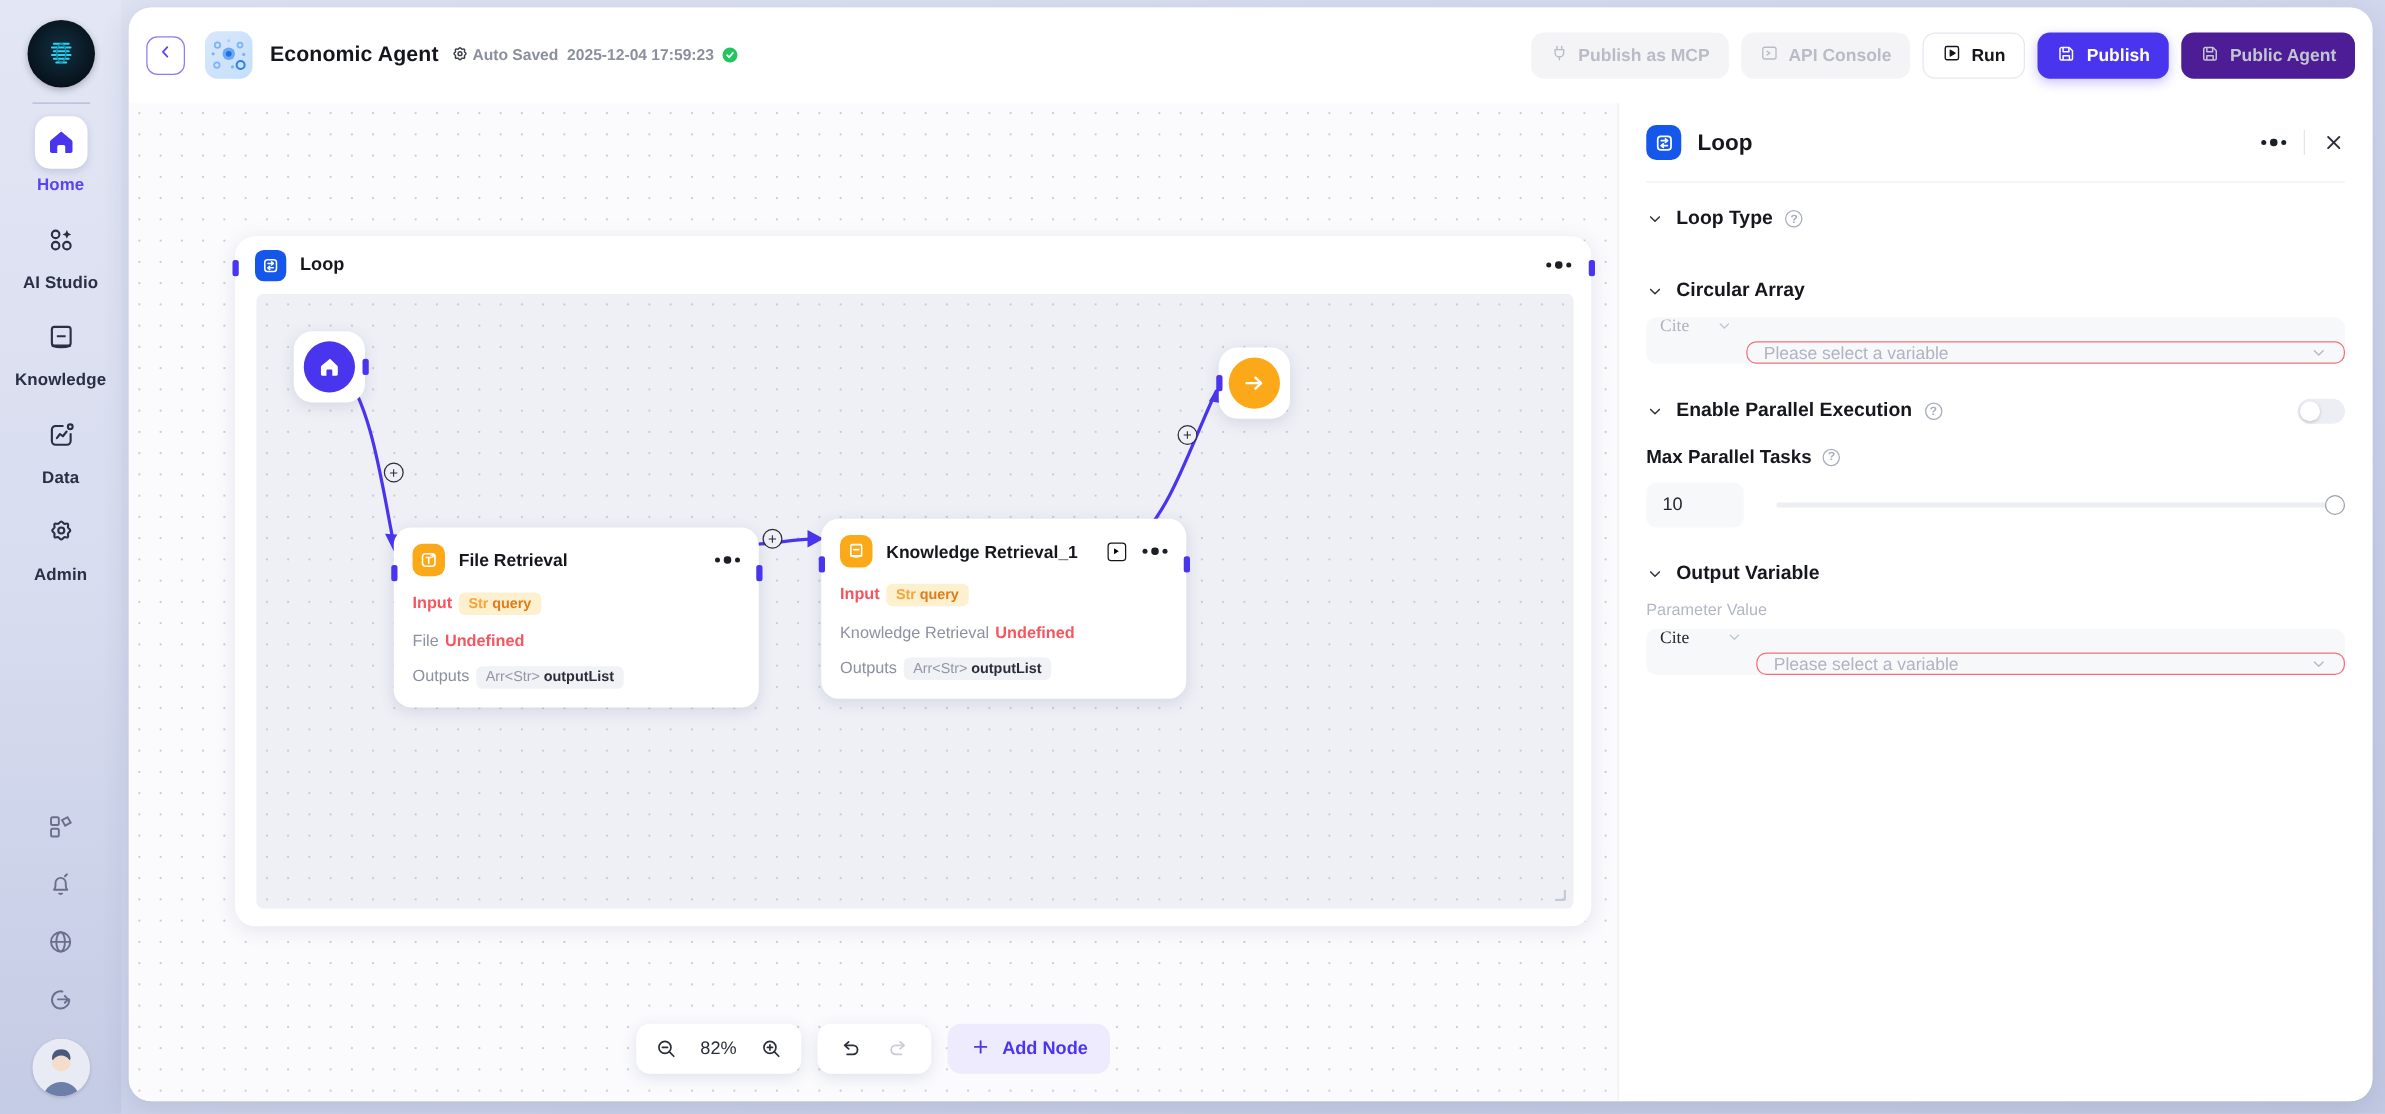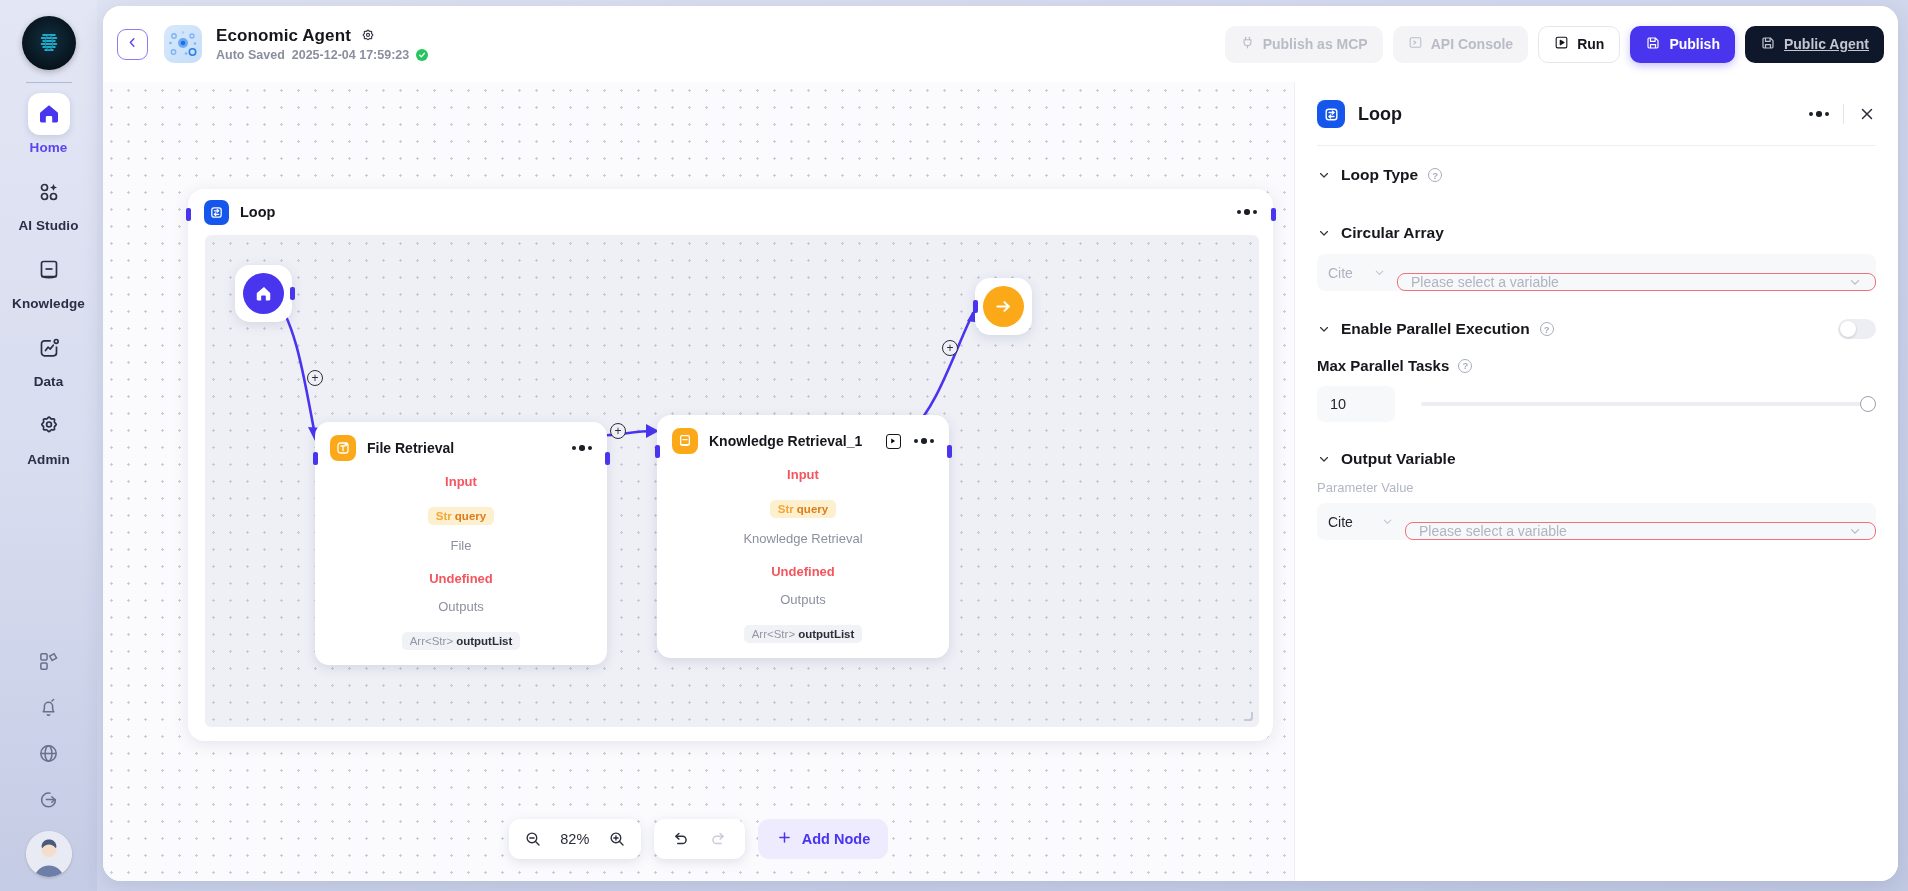--- a/index.html
+++ b/index.html
@@ -74,39 +74,39 @@
   .back-btn {
     width: 31px; height: 31px; border: 1.6px solid #8b7cf5; border-radius: 9px;
     display: flex; align-items: center; justify-content: center;
     color: #5b45f0; cursor: pointer; background: #fff; flex: none;
   }
   .app-icon {
     width: 38px; height: 38px; border-radius: 10px; margin-left: 16px; flex: none;
     background: linear-gradient(135deg,#d8e8fb 0%, #c5defa 100%);
     position: relative; overflow: hidden;
   }
-  .title-wrap { margin-left: 14px; display: flex; flex-direction: column; gap: 2px; }
+  .title-wrap { margin-left: 14px; display: flex; gap: 2px; }
   .title-row { display: flex; align-items: center; gap: 9px; }
   .app-title { font-size: 17px; font-weight: 700; color: #15161c; letter-spacing: .1px; }
   .gear { color: #3b3d4a; display: flex; cursor: pointer; }
   .saved-row { display: flex; align-items: center; gap: 7px; font-size: 12.5px; color: #8a8e9e; font-weight: 600; }
   .saved-check {
     width: 12px; height: 12px; border-radius: 50%; background: #22c55e;
     display: flex; align-items: center; justify-content: center; color: #fff;
   }
   .top-actions { margin-left: auto; display: flex; align-items: center; gap: 10px; }
   .tbtn {
     height: 37px; border-radius: 10px; padding: 0 15px;
     display: flex; align-items: center; gap: 8px;
     font-size: 14px; font-weight: 600; cursor: pointer; white-space: nowrap;
   }
   .tbtn.ghost { background: #f4f4f7; color: #b9bcc7; }
   .tbtn.outline { background: #fff; color: #15161c; border: 1.4px solid #e6e7ee; }
   .tbtn.primary { background: #4a35ef; color: #fff; box-shadow: 0 3px 9px rgba(74,53,239,.30); }
-  .tbtn.disabled { background: #0f172a; color: #c3c6d0; text-decoration: underline; }
+  .tbtn.disabled { background: #4c1d95; color: #c3c6d0; }
 
   
   .canvas {
     position: absolute; left: 0; top: 76px; right: 604px; bottom: 0;
     background-color: #fbfbfd;
     background-image: radial-gradient(circle, #c9cbd8 1.1px, transparent 1.2px);
     background-size: 17px 17px;
     overflow: hidden;
   }
 
@@ -145,21 +145,21 @@
   .circ { width: 41px; height: 41px; border-radius: 50%; display: flex; align-items: center; justify-content: center; color: #fff; }
   .circ.purple { background: #4a35ef; }
   .circ.orange { background: #fba919; }
 
   .nd-card { width: 292px; padding: 13px 15px 15px; }
   .nd-head { display: flex; align-items: center; }
   .nd-ic { width: 26px; height: 26px; border-radius: 8px; background: #fba919; display: flex; align-items: center; justify-content: center; color: #fff; flex: none; }
   .nd-name { margin-left: 11px; font-size: 14px; font-weight: 700; color: #16171d; }
   .nd-tools { margin-left: auto; display: flex; align-items: center; gap: 13px; }
   .play-sq { width: 15px; height: 15px; border: 1.5px solid #15161c; border-radius: 3px; display: flex; align-items: center; justify-content: center; cursor: pointer; }
-  .nd-row { display: flex; align-items: center; gap: 18px; margin-top: 13px; flex-direction: column; }
+  .nd-row { display: flex; gap: 5px; margin-top: 13px; }
   .lbl-red { font-size: 13px; color: #f4555e; font-weight: 600; }
   .lbl-gray { font-size: 13px; color: #8c90a0; }
   .val-red { font-size: 13px; color: #f4555e; font-weight: 600; }
   .chip-yellow { background: #fdf0cf; border-radius: 5px; padding: 3px 8px; font-size: 11.5px; }
   .chip-yellow .t { color: #f4a63a; font-weight: 600; }
   .chip-yellow .n { color: #e07b1a; font-weight: 700; margin-left: 3px; }
   .chip-gray { background: #f1f2f6; border-radius: 5px; padding: 3px 8px; font-size: 11.5px; }
   .chip-gray .t { color: #9296a6; }
   .chip-gray .n { color: #2b2d3a; font-weight: 700; margin-left: 3px; }
 
@@ -205,22 +205,22 @@
 
   .select {
     height: 37px; background: #f7f8fa; border-radius: 8px; border: 1px solid transparent;
     display: flex; align-items: center; padding: 0 13px; font-size: 14px; color: #24262f;
     cursor: pointer;
   }
   .select .caret { margin-left: auto; color: #b5b9c6; display: flex; }
 
   .combo { display: flex; align-items: stretch; height: 37px; border-radius: 8px; background: #f7f8fa; }
   .combo-left {
-    width: 80px; display: flex; align-items: center; padding: 0 11px; gap: 6px;
-    font-size: 14px; color: #aeb2c0; cursor: pointer;
+    width: 80px; display: flex; align-items: flex-start; padding: 0 11px; gap: 6px;
+    font-size: 14px; color: #aeb2c0; cursor: pointer; font-family: Liberation Serif, serif;
   }
   .combo-left .caret { margin-left: auto; color: #c2c6d2; display: flex; }
   .combo-right {
     flex: 1; display: flex; align-items: center; padding: 0 13px;
     border: 1.3px solid #f0707c; border-radius: 8px; background: #f7f8fa;
     font-size: 14px; color: #b0b4c1; cursor: text; margin-top: 19px;
   }
   .combo-right .caret { margin-left: auto; color: #b5b9c6; display: flex; }
 
   .sec-gap { height: 28px; }

